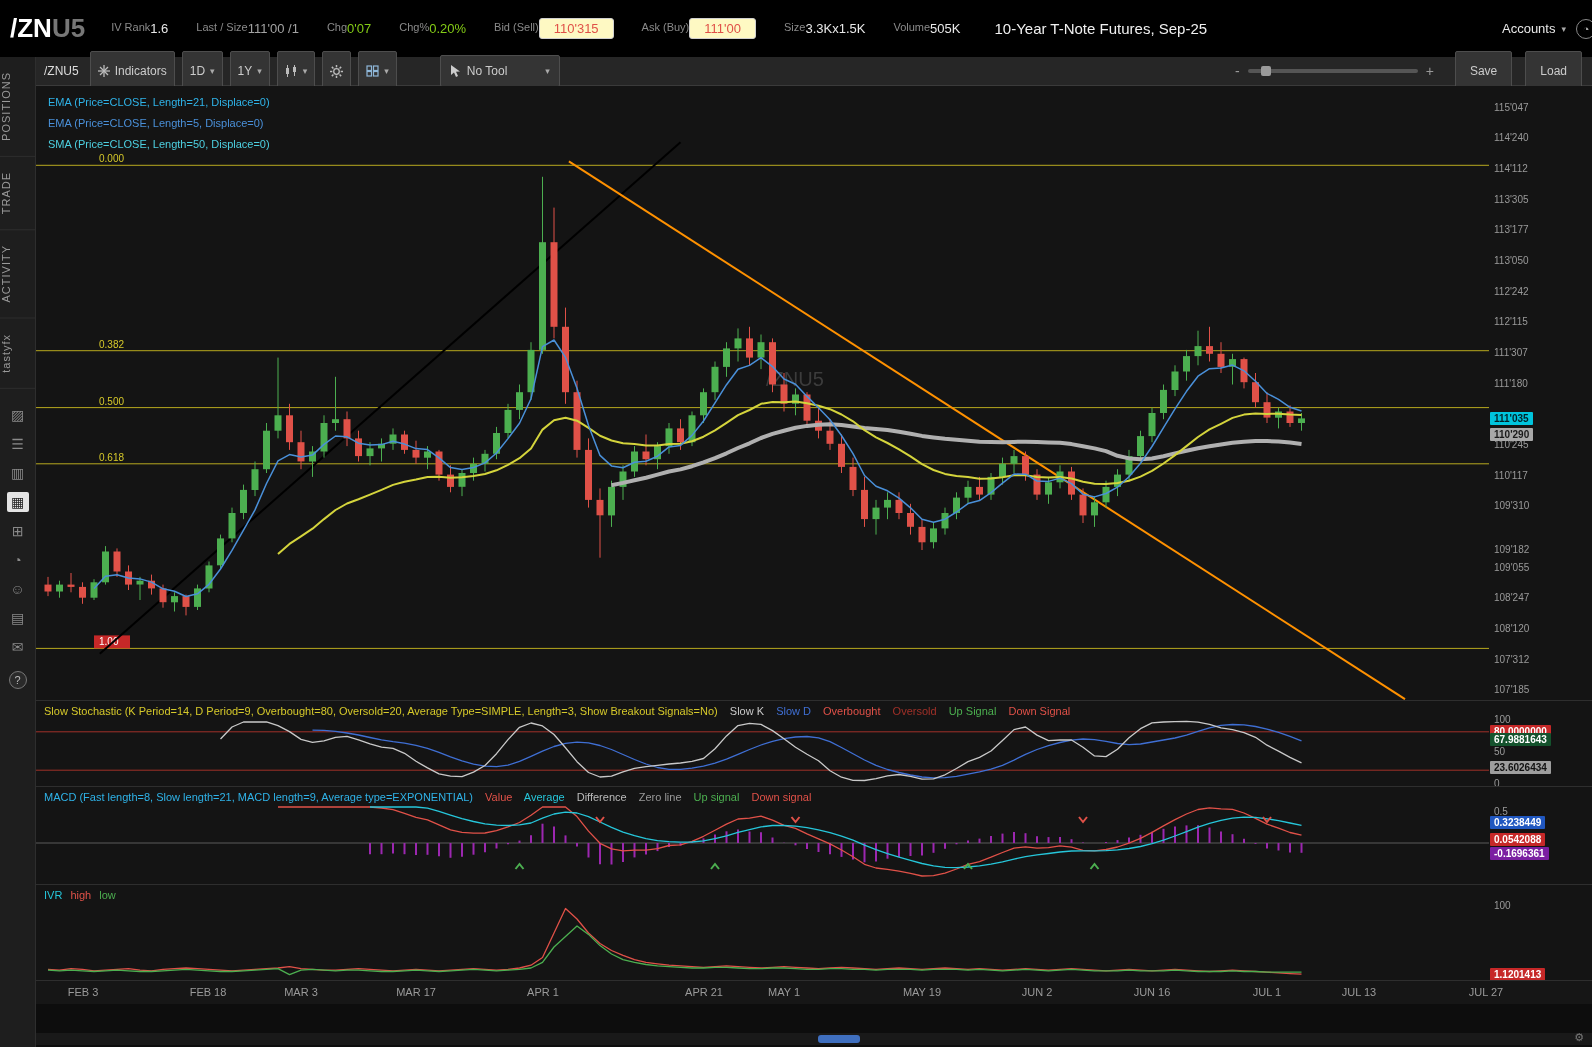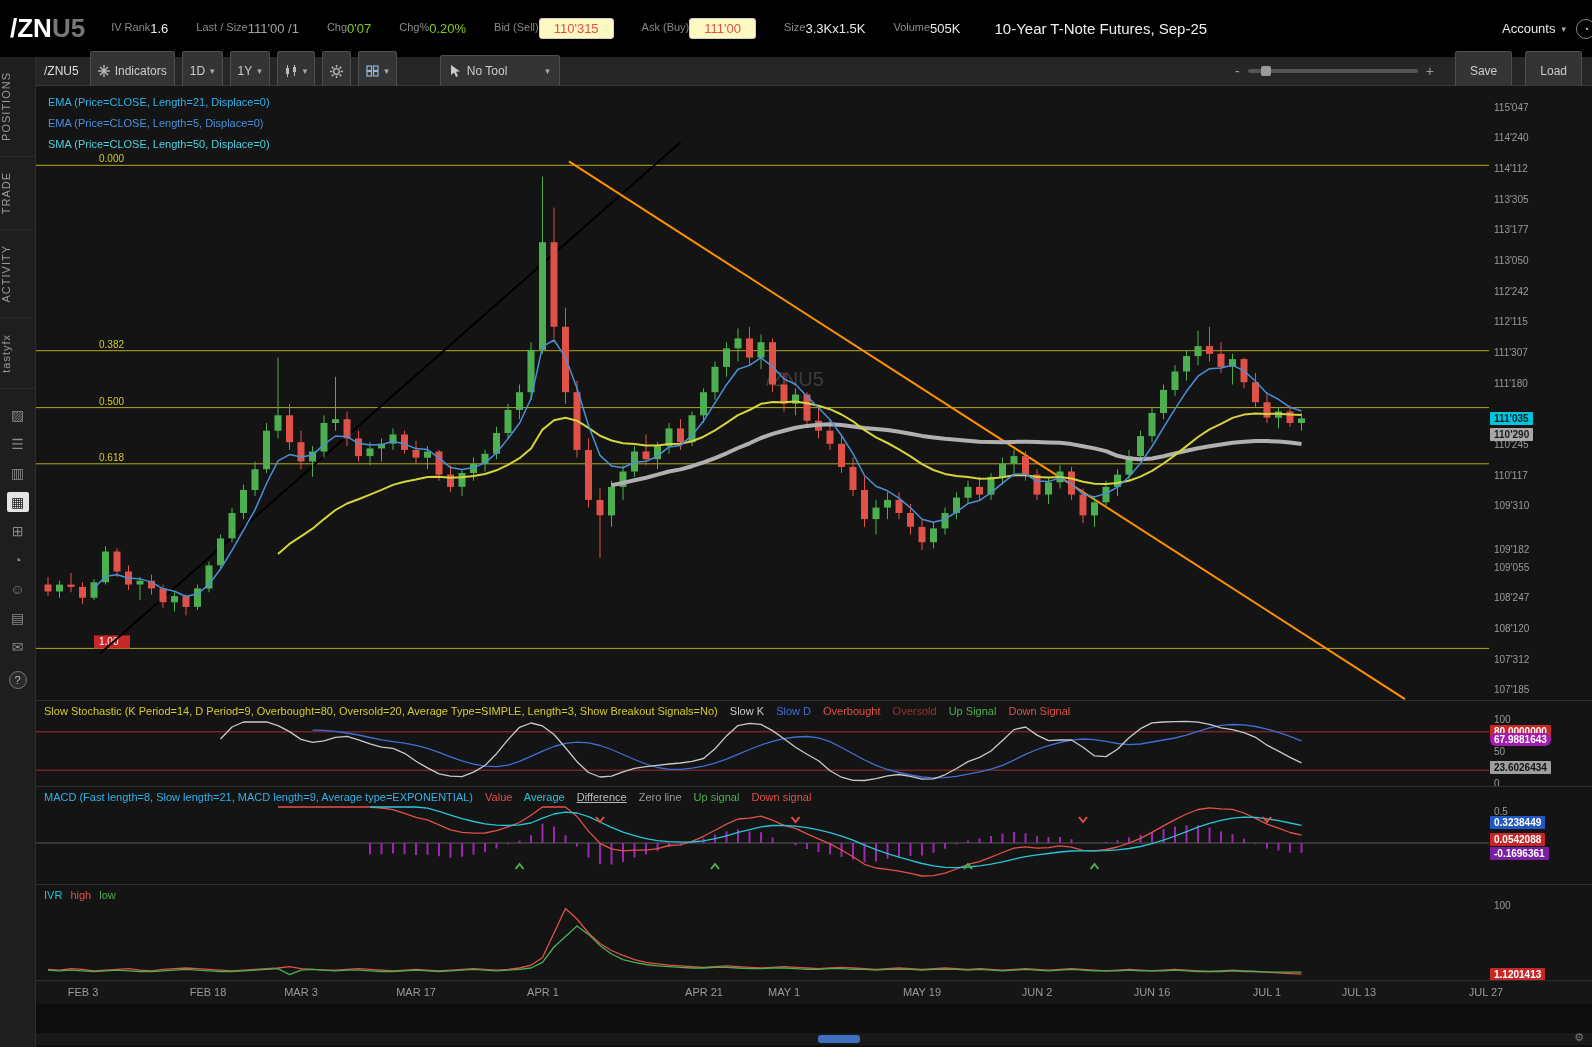--- a/index.html
+++ b/index.html
@@ -499,31 +499,31 @@
               <line x1="0" y1="69.2" x2="1453" y2="69.2" stroke="#a03028" stroke-width="1"></line>
               <polyline points="276.5,29.1 288.0,29.3 299.5,30.4 311.0,32.0 322.5,34.0 334.0,36.5 345.5,38.9 357.0,40.7 368.5,42.2 380.0,44.3 391.5,47.4 403.0,51.4 414.5,55.8 426.0,59.9 437.5,63.1 449.0,65.1 460.5,65.7 472.0,64.2 483.5,60.4 495.0,55.4 506.5,50.1 518.0,45.5 529.5,42.3 541.0,41.1 552.5,41.9 564.0,44.5 575.5,48.5 587.0,53.5 598.5,58.5 610.0,63.0 621.5,66.5 633.0,68.3 644.5,68.4 656.0,67.2 667.5,65.1 679.0,62.1 690.5,58.1 702.0,53.3 713.5,48.5 725.0,44.0 736.5,40.3 748.0,37.6 759.5,36.0 771.0,35.5 782.5,36.8 794.0,40.7 805.5,46.5 817.0,52.8 828.5,59.0 840.0,64.3 851.5,68.5 863.0,71.5 874.5,74.0 886.0,76.0 897.5,76.9 909.0,76.7 920.5,75.3 932.0,73.2 943.5,70.9 955.0,68.1 966.5,64.4 978.0,59.1 989.5,53.3 1001.0,48.5 1012.5,44.7 1024.0,41.5 1035.5,39.1 1047.0,38.0 1058.5,38.6 1070.0,40.3 1081.5,42.5 1093.0,43.7 1104.5,43.0 1116.0,41.0 1127.5,39.0 1139.0,37.0 1150.5,34.1 1162.0,30.4 1173.5,26.8 1185.0,24.4 1196.5,23.5 1208.0,23.9 1219.5,25.5 1231.0,28.1 1242.5,31.4 1254.0,35.4 1265.5,39.9" fill="none" stroke="#3f6fd4" stroke-width="1.3" stroke-linejoin="round"></polyline>
               <polyline points="184.5,38.0 196.0,26.0 207.5,21.0 219.0,21.0 230.5,20.8 242.0,24.7 253.5,30.6 265.0,38.4 276.5,41.4 288.0,39.8 299.5,36.3 311.0,35.3 322.5,38.9 334.0,42.9 345.5,46.1 357.0,47.3 368.5,52.3 380.0,60.3 391.5,66.9 403.0,72.8 414.5,75.2 426.0,75.6 437.5,71.1 449.0,64.5 460.5,52.7 472.0,38.6 483.5,26.3 495.0,22.0 506.5,24.9 518.0,33.5 529.5,46.8 541.0,60.7 552.5,71.5 564.0,76.0 575.5,75.2 587.0,70.8 598.5,67.3 610.0,65.7 621.5,64.3 633.0,63.0 644.5,62.0 656.0,60.3 667.5,57.5 679.0,47.7 690.5,34.9 702.0,24.6 713.5,22.4 725.0,23.4 736.5,29.6 748.0,37.7 759.5,46.2 771.0,53.2 782.5,59.7 794.0,69.8 805.5,76.2 817.0,79.3 828.5,79.5 840.0,77.6 851.5,74.9 863.0,73.5 874.5,75.4 886.0,78.2 897.5,77.8 909.0,73.8 920.5,67.5 932.0,60.6 943.5,56.4 955.0,50.0 966.5,39.5 978.0,28.6 989.5,26.0 1001.0,34.1 1012.5,39.7 1024.0,39.0 1035.5,39.0 1047.0,46.3 1058.5,54.9 1070.0,55.6 1081.5,48.3 1093.0,36.8 1104.5,27.7 1116.0,21.9 1127.5,21.0 1139.0,20.6 1150.5,20.4 1162.0,21.2 1173.5,23.3 1185.0,26.8 1196.5,28.6 1208.0,31.6 1219.5,36.3 1231.0,44.2 1242.5,50.1 1254.0,56.4 1265.5,61.9" fill="none" stroke="#c9c9c9" stroke-width="1.3" stroke-linejoin="round"></polyline>
             </svg>
           </div>
         <div class="axis-col" id="stoch-axis">
             <span class="tick" style="top: 13px;">100</span>
             <span class="tick" style="top: 45px;">50</span>
             <span class="tick" style="top: 77px;">0</span>
             <span class="vbox" style="top: 24px; background: rgb(198, 40, 40); color: rgb(255, 255, 255);">80.0000000</span>
-            <span class="vbox" style="top: 32px; background: #a21caf; color: rgb(255, 255, 255); border-radius: 6px;">67.9881643</span>
+            <span class="vbox" style="top: 32px; background: #14532d; color: rgb(255, 255, 255);">67.9881643</span>
             <span class="vbox" style="top: 60px; background: rgb(158, 158, 158); color: rgb(17, 17, 17);">23.6026434</span>
           </div>
       </div>
 
       <div class="pane pane-macd">
         <div class="legend-row">
           <span style="color: rgb(47, 179, 232);">MACD (Fast length=8, Slow length=21, MACD length=9, Average type=EXPONENTIAL)</span>
           <span style="color: rgb(224, 81, 72);">Value</span>
           <span style="color: rgb(38, 198, 218);">Average</span>
-          <span style="color: rgb(187, 187, 187); text-decoration: underline;">Difference</span>
+          <span style="color: rgb(187, 187, 187);">Difference</span>
           <span style="color: rgb(153, 153, 153);">Zero line</span>
           <span style="color: rgb(76, 175, 80);">Up signal</span>
           <span style="color: rgb(224, 81, 72);">Down signal</span>
         </div>
         <div class="plot" id="macd-plot">
             <svg width="1453" height="98" font-family="Liberation Sans, sans-serif">
               <rect width="1453" height="98" fill="#141414"></rect>
               <line x1="0" y1="56" x2="1453" y2="56" stroke="#5a5a5a" stroke-width="1"></line>
               <g>
                 <line x1="334" y1="56" x2="334" y2="67.2" stroke="#9c27b0" stroke-width="2"></line>

